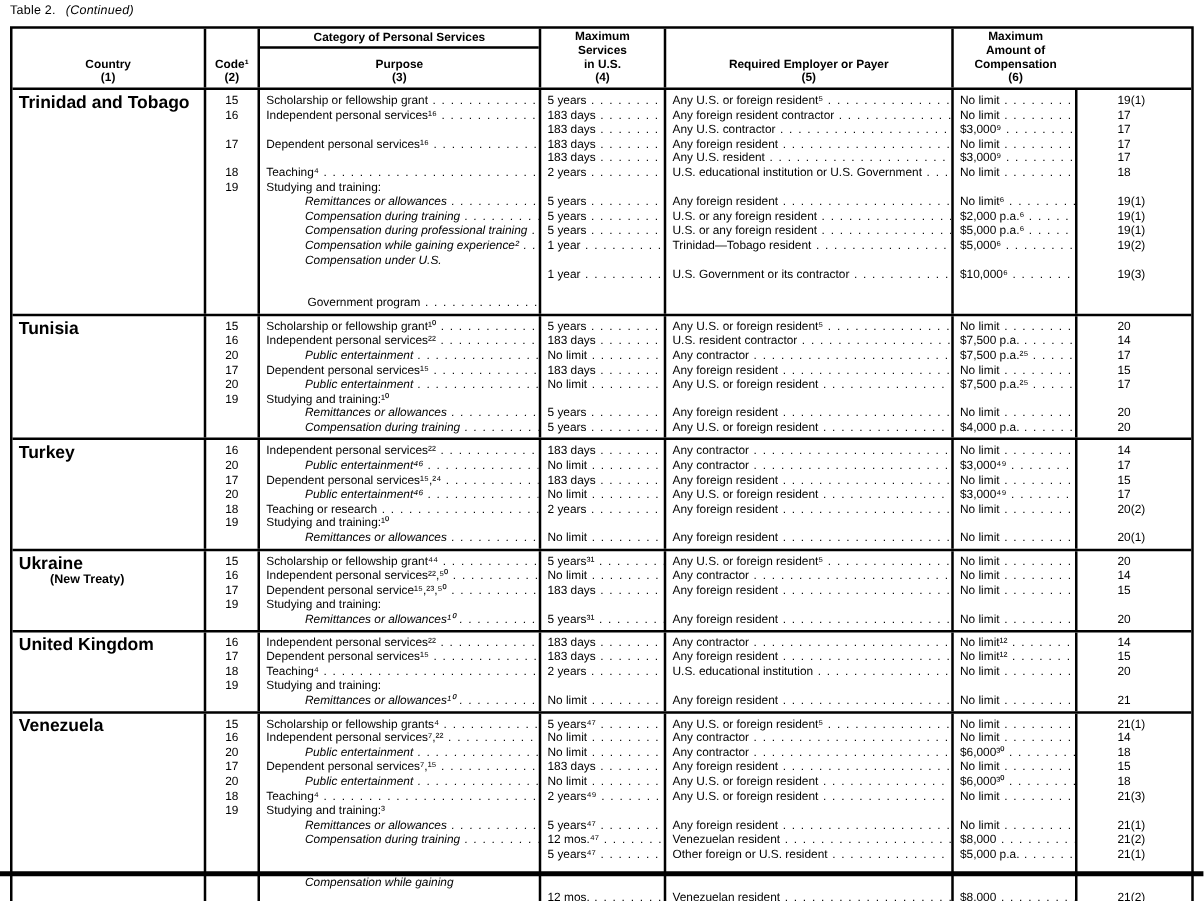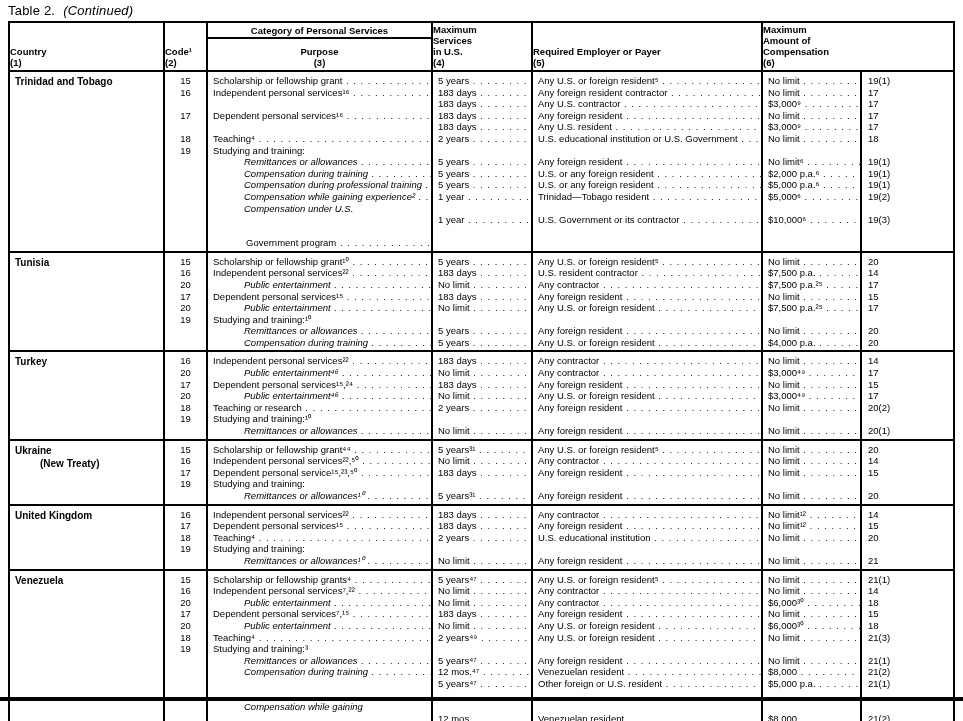--- a/index.html
+++ b/index.html
@@ -1,38 +1,38 @@
 <!DOCTYPE html>
 <html><head>
 <meta charset="utf-8">
 <style>
   html,body{margin:0;padding:0;background:#fff;color:#000;font-family:"Liberation Sans",sans-serif;}
   .page{position:relative;width:963px;height:721px;background:#fff;overflow:hidden;}
-  .title{position:absolute;top:3px;left:8px;font-size:13px;letter-spacing:.2px;}
+  .title{position:absolute;top:3px;left:8px;font-size:10px;letter-spacing:.2px;}
   .title .it{font-style:italic;margin-left:8px;}
   .tbl{position:absolute;top:21px;left:8px;width:947px;border:2px solid #000;border-bottom-width:3px;box-sizing:border-box;background:#fff;}
   .grid7{display:grid;grid-template-columns:155px 43px 225px 100px 230px 99px 1fr;}
   .hdr{border-bottom:2px solid #000;height:47px;}
-  .hc{border-right:2px solid #000;display:flex;flex-direction:column;justify-content:flex-end;align-items:flex-start;text-align:center;
+  .hc{border-right:2px solid #000;display:flex;flex-direction:column;justify-content:flex-end;align-items:center;text-align:center;
       font-weight:bold;font-size:9.5px;line-height:11px;padding-bottom:2px;box-sizing:border-box;}
   .hc:last-child{border-right:none;}
   .c-purpose{padding:0;justify-content:flex-start;}
   .cat{border-bottom:2px solid #000;width:100%;padding:2px 0 1px;}
   .pur{flex:1;display:flex;flex-direction:column;justify-content:flex-end;width:100%;padding-bottom:2px;}
   .section{border-bottom:2px solid #000;}
   .section:last-child{border-bottom:none;}
   .col{border-right:2px solid #000;padding:3px 0 2px;box-sizing:border-box;overflow:hidden;}
   .col:last-child{border-right:none;}
   .ln{height:11.6px;line-height:11.6px;font-size:9.5px;white-space:nowrap;display:flex;overflow:hidden;}
   .code-ln{justify-content:center;padding:0 2px;}
-  .country-name{font-weight:bold;font-size:10px;line-height:13px;padding-left:5px;white-space:nowrap;}
+  .country-name{font-weight:bold;font-size:14px;line-height:13px;padding-left:5px;white-space:nowrap;}
   .country-sub{font-weight:bold;font-size:10px;line-height:13px;padding-left:30px;white-space:nowrap;}
   .i0{padding-left:5px;} .i1{padding-left:36px;font-style:italic;} .i2{padding-left:38px;margin-top:23px;}
   .pl{padding-left:5px;}
-  .art{padding-left:6px;}
+  .art{padding-left:6px;margin-left:26px;}
   .t{flex:0 0 auto;}
   .d{flex:1 1 auto;overflow:hidden;white-space:nowrap;}
   .d::before{content:"\00a0. . . . . . . . . . . . . . . . . . . . . . . . . . . . . . . . . . . . . . . . . . . . . . . . . . . . . . . .";letter-spacing:1px;}
   .bottom-rule{position:absolute;top:697px;left:0;width:963px;height:4px;background:#000;}
 </style>
 </head>
 <body>
 
 <div class="page">
 

